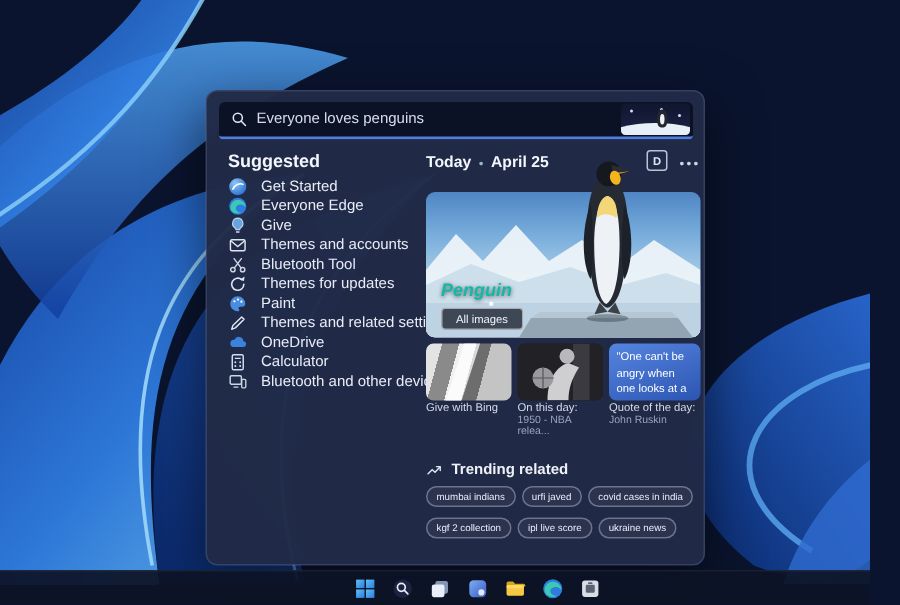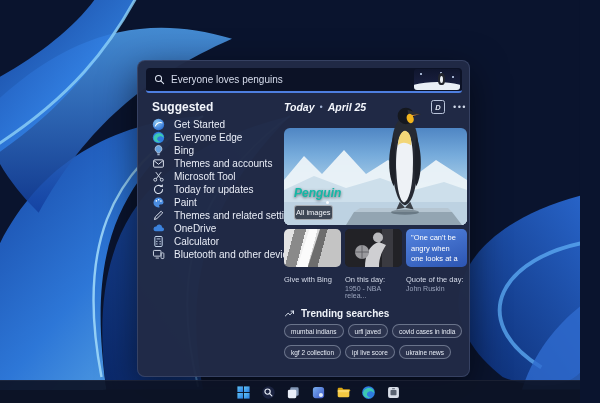--- a/index.html
+++ b/index.html
@@ -29,56 +29,56 @@
                     background:#eef2f6;border-radius:50%;}
   .star{position:absolute;width:2px;height:2px;background:#cfe2ff;border-radius:50%;}
 
   .suggested-title{position:absolute;left:14px;top:39px;font-size:12px;font-weight:bold;color:#f3f6fc;}
   .suggest-list{position:absolute;left:14px;top:57px;display:flex;flex-direction:column;}
   .suggest-item{display:flex;align-items:center;gap:9px;height:13px;cursor:pointer;}
   .suggest-item svg{width:13px;height:13px;flex:none;}
   .suggest-label{font-size:10px;color:#e8ecf6;white-space:nowrap;}
 
   
-  .today-row{position:absolute;left:146px;top:39px;width:183px;display:flex;align-items:center;font-style:italic;}
+  .today-row{position:absolute;left:146px;top:39px;width:183px;display:flex;align-items:flex-end;}
   .today-label,.today-date{font-size:10.5px;font-weight:bold;color:#f3f6fc;}
   .today-sep{font-size:9px;color:#9fb0d0;margin:0 5px;}
   .today-spacer{flex:1;}
   .d-badge{width:12px;height:12px;border:1px solid #b9c4da;border-radius:2.5px;color:#dfe6f2;
            font-size:7.5px;font-weight:bold;display:flex;align-items:center;justify-content:center;
            margin-right:8px;cursor:pointer;}
   .more-dots{color:#cfd8e8;font-size:9px;letter-spacing:1.5px;cursor:pointer;}
 
   .hero{position:absolute;left:146px;top:67px;width:183px;height:97px;border-radius:6px;cursor:pointer;}
   .hero-clip{position:absolute;inset:0;border-radius:6px;overflow:hidden;
              background:linear-gradient(180deg,#4f86c4 0%,#76abdb 28%,#a3c9e6 55%,#c3daee 78%,#d6e6f2 100%);}
   .hero-terrain{position:absolute;inset:0;width:100%;height:100%;}
   .penguin{position:absolute;left:95px;bottom:7px;width:52px;height:114px;}
   .hero-title{position:absolute;left:10px;bottom:25px;font-size:12px;font-weight:bold;color:#14b8a6;
               text-shadow:0 1px 3px rgba(0,0,0,.55);font-style:italic;}
   .hero-dot{position:absolute;left:42px;bottom:21px;width:3px;height:3px;border-radius:50%;
             background:#fff;opacity:.9;}
-  .all-images{position:absolute;left:10px;bottom:5px;padding:2px 1px;font-size:7.5px;color:#f2f5fa;
+  .all-images{position:absolute;left:10px;bottom:5px;padding:2px 9px;font-size:7.5px;color:#f2f5fa;
               background:rgba(12,16,30,.72);border:1px solid rgba(255,255,255,.55);border-radius:3px;
               cursor:pointer;}
 
   .cards{position:absolute;left:146px;top:168px;width:183px;display:grid;
          grid-template-columns:57px 57px 61px;gap:4px;}
   .card{cursor:pointer;}
   .card-img{height:38px;border-radius:5px;overflow:hidden;position:relative;}
   .give-img{background:
       linear-gradient(105deg,#e3e3e3 0 16%,#8a8a8a 16% 33%,#f0f0f0 33% 50%,#6d6d6d 50% 65%,#c4c4c4 65% 100%);}
   .give-img:after{content:"";position:absolute;left:18px;top:-6px;width:10px;height:60px;
       background:rgba(255,255,255,.75);transform:rotate(18deg);}
   .bb-img{background:#222226;}
   .bb-img svg{position:absolute;inset:0;width:100%;height:100%;}
   .quote-card{height:38px;border-radius:5px;overflow:hidden;
       background:linear-gradient(160deg,#5585e0,#2c55b2);padding:4px 5px;box-sizing:border-box;
       color:#fff;font-size:7.5px;line-height:1.4;}
-  .caption1{margin-top:8px;font-size:7.5px;color:#d6dcea;}
+  .caption1{margin-top:0;font-size:7.5px;color:#d6dcea;}
   .caption2{margin-top:1px;font-size:7px;color:#9aa4bc;}
 
   .trending-head{position:absolute;left:146px;top:247px;display:flex;align-items:center;gap:6px;}
   .trend-title{font-size:10px;font-weight:bold;color:#eef2f8;}
   .chips{position:absolute;left:146px;top:263px;width:187px;display:flex;flex-wrap:wrap;gap:7px 4px;}
   .chip{padding:2.5px 6px;font-size:6.5px;color:#e8edf6;border:1px solid rgba(210,220,240,.38);
         border-radius:9px;background:rgba(255,255,255,.05);cursor:pointer;white-space:nowrap;}
 
   
   .taskbar{position:absolute;left:0;bottom:0;width:600px;height:23px;
@@ -165,46 +165,46 @@
           <path d="M2 9.2C2 4.4 6.8 1.6 10.8 3.2c2.9 1.2 3.9 3.9 3.3 5.4C13 6.2 9.2 5.8 7.2 7.8 5.2 9.9 7.2 13.2 11 13.2 7 15.2 2 12.6 2 9.2z" fill="#3ecfae" opacity=".92"></path>
         </svg>
         <span class="suggest-label">Everyone Edge</span>
       </div>
 
       <div class="suggest-item">
         <svg viewBox="0 0 16 16">
           <path d="M8 1.8a4.3 4.3 0 0 0-2.4 7.8c.5.4.9 1 .9 1.6h3c0-.6.4-1.2.9-1.6A4.3 4.3 0 0 0 8 1.8z" fill="#6fb0f0" opacity=".9" stroke="#cfe0f5" stroke-width="1"></path>
           <line x1="6.6" y1="13.2" x2="9.4" y2="13.2" stroke="#cfe0f5" stroke-width="1.2"></line>
         </svg>
-        <span class="suggest-label">Bing</span>
+        <span class="suggest-label">Give</span>
       </div>
 
       <div class="suggest-item">
         <svg viewBox="0 0 16 16">
           <rect x="2" y="3.5" width="12" height="9" rx="1.2" fill="none" stroke="#dfe5f2" stroke-width="1.2"></rect>
           <path d="M2.5 4.5 8 9l5.5-4.5" fill="none" stroke="#dfe5f2" stroke-width="1.2"></path>
         </svg>
         <span class="suggest-label">Themes and accounts</span>
       </div>
 
       <div class="suggest-item">
         <svg viewBox="0 0 16 16">
           <circle cx="4" cy="12" r="1.8" fill="none" stroke="#cdd5e4" stroke-width="1.2"></circle>
           <circle cx="12" cy="12" r="1.8" fill="none" stroke="#cdd5e4" stroke-width="1.2"></circle>
           <path d="M5.3 10.6 11 3M10.7 10.6 5 3" stroke="#cdd5e4" stroke-width="1.2" stroke-linecap="round"></path>
         </svg>
-        <span class="suggest-label">Microsoft Tool</span>
+        <span class="suggest-label">Bluetooth Tool</span>
       </div>
 
       <div class="suggest-item">
         <svg viewBox="0 0 16 16">
           <path d="M13 8a5 5 0 1 1-1.6-3.7" fill="none" stroke="#dfe6f2" stroke-width="1.3" stroke-linecap="round"></path>
           <path d="M13.6 1.6 13.1 5.3 9.6 4.4 Z" fill="#dfe6f2"></path>
         </svg>
-        <span class="suggest-label">Today for updates</span>
+        <span class="suggest-label">Themes for updates</span>
       </div>
 
       <div class="suggest-item">
         <svg viewBox="0 0 16 16">
           <path d="M8 1.8a6.2 6.2 0 1 0 0 12.4c1.2 0 1.7-.9 1-1.7-.7-.9-.2-2.1 1-2.1h1.6A2.6 2.6 0 0 0 14.2 8 6.2 6.2 0 0 0 8 1.8z" fill="#4a8ce0"></path>
           <circle cx="5.3" cy="6" r=".95" fill="#fff"></circle>
             <circle cx="8.2" cy="4.6" r=".95" fill="#fff"></circle>
           <circle cx="11" cy="6.3" r=".95" fill="#fff"></circle>
         </svg>
         <span class="suggest-label">Paint</span>
@@ -308,21 +308,21 @@
         <div class="caption1">Quote of the day:</div>
         <div class="caption2">John Ruskin</div>
       </div>
     </div>
 
     <div class="trending-head">
       <svg viewBox="0 0 16 16" width="11" height="11">
         <path d="M2 11.5 6 7.5 8.8 10 13.5 4.8" stroke="#dfe6f2" stroke-width="1.4" fill="none" stroke-linecap="round"></path>
         <path d="M13.8 4.5 13.8 8.2 M13.8 4.5 10.2 4.5" stroke="#dfe6f2" stroke-width="1.4" fill="none" stroke-linecap="round"></path>
       </svg>
-      <span class="trend-title">Trending searches</span>
+      <span class="trend-title">Trending related</span>
     </div>
     <div class="chips">
       <span class="chip">mumbai indians</span>
       <span class="chip">urfi javed</span>
       <span class="chip">covid cases in india</span>
       <span class="chip">kgf 2 collection</span>
       <span class="chip">ipl live score</span>
       <span class="chip">ukraine news</span>
     </div>
   </div>

